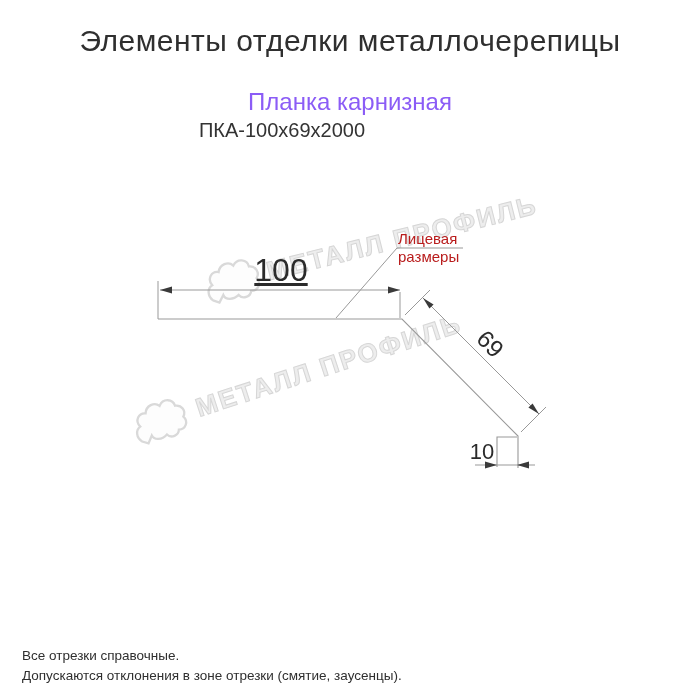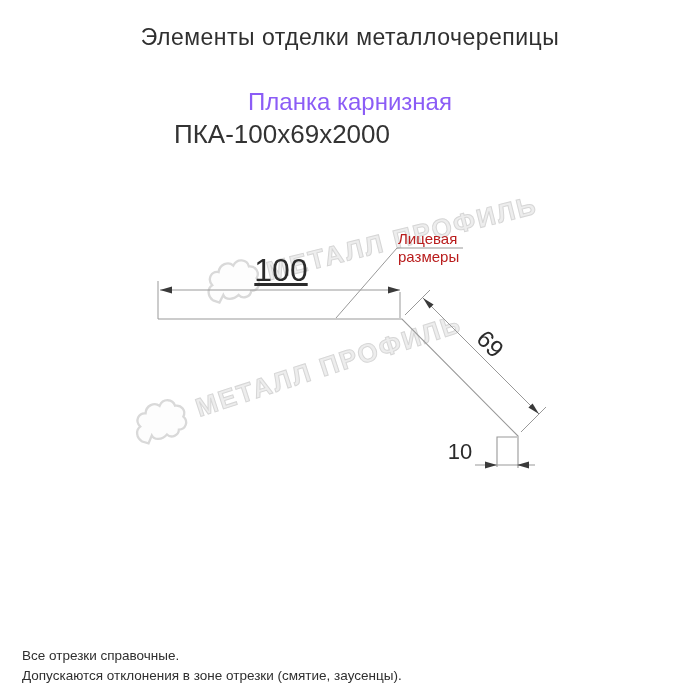--- a/index.html
+++ b/index.html
@@ -4,29 +4,29 @@
 <style>
   html,body{margin:0;padding:0;}
   body{
     width:700px;height:700px;background:#ffffff;position:relative;
     font-family:"Liberation Sans",sans-serif;overflow:hidden;
   }
 
   
   .title{
     position:absolute;left:0;top:24px;width:700px;text-align:center;
-    font-size:23px;color:#2f2f2f;letter-spacing:.5px;
+    font-size:30px;color:#2f2f2f;letter-spacing:.5px;
   }
   .subtitle{
     position:absolute;left:0;top:88px;width:700px;text-align:center;
     font-size:24px;color:#8b5cf6;
   }
   .code{
     position:absolute;left:0;top:119px;width:564px;text-align:center;
-    font-size:26px;color:#333333;
+    font-size:20px;color:#333333;
   }
 
   
   .wm{
     position:absolute;display:flex;align-items:center;gap:8px;
     transform-origin:left center;white-space:nowrap;z-index:0;
   }
   .wm-top{left:205px;top:258px;height:58px;transform:rotate(-14deg);}
   .wm-mid{left:130px;top:404px;height:52px;transform:rotate(-18deg);}
   .wm-text{
@@ -35,21 +35,21 @@
   }
 
   
   svg.draw{position:absolute;left:0;top:0;z-index:1;}
   .lbl{position:absolute;color:#2b2b2b;z-index:2;}
   .dim-100{left:281px;top:252px;font-size:32px;transform:translateX(-50%);text-decoration:underline;}
   .dim-69{
     left:490px;top:344px;font-size:24px;
     transform:translate(-50%,-50%) rotate(45deg);
   }
-  .dim-10{left:460px;top:452px;font-size:22px;transform:translate(-50%,-50%);}
+  .dim-10{left:482px;top:452px;font-size:22px;transform:translate(-50%,-50%);}
   .face-side{
     left:398px;top:230px;font-size:15px;line-height:17.5px;color:#b91c1c;
   }
 
   
   .footer-line{position:absolute;left:22px;font-size:13.5px;color:#2f2f2f;}
   .footer-1{top:648px;}
   .footer-2{top:668px;}
 </style>
 </head>

